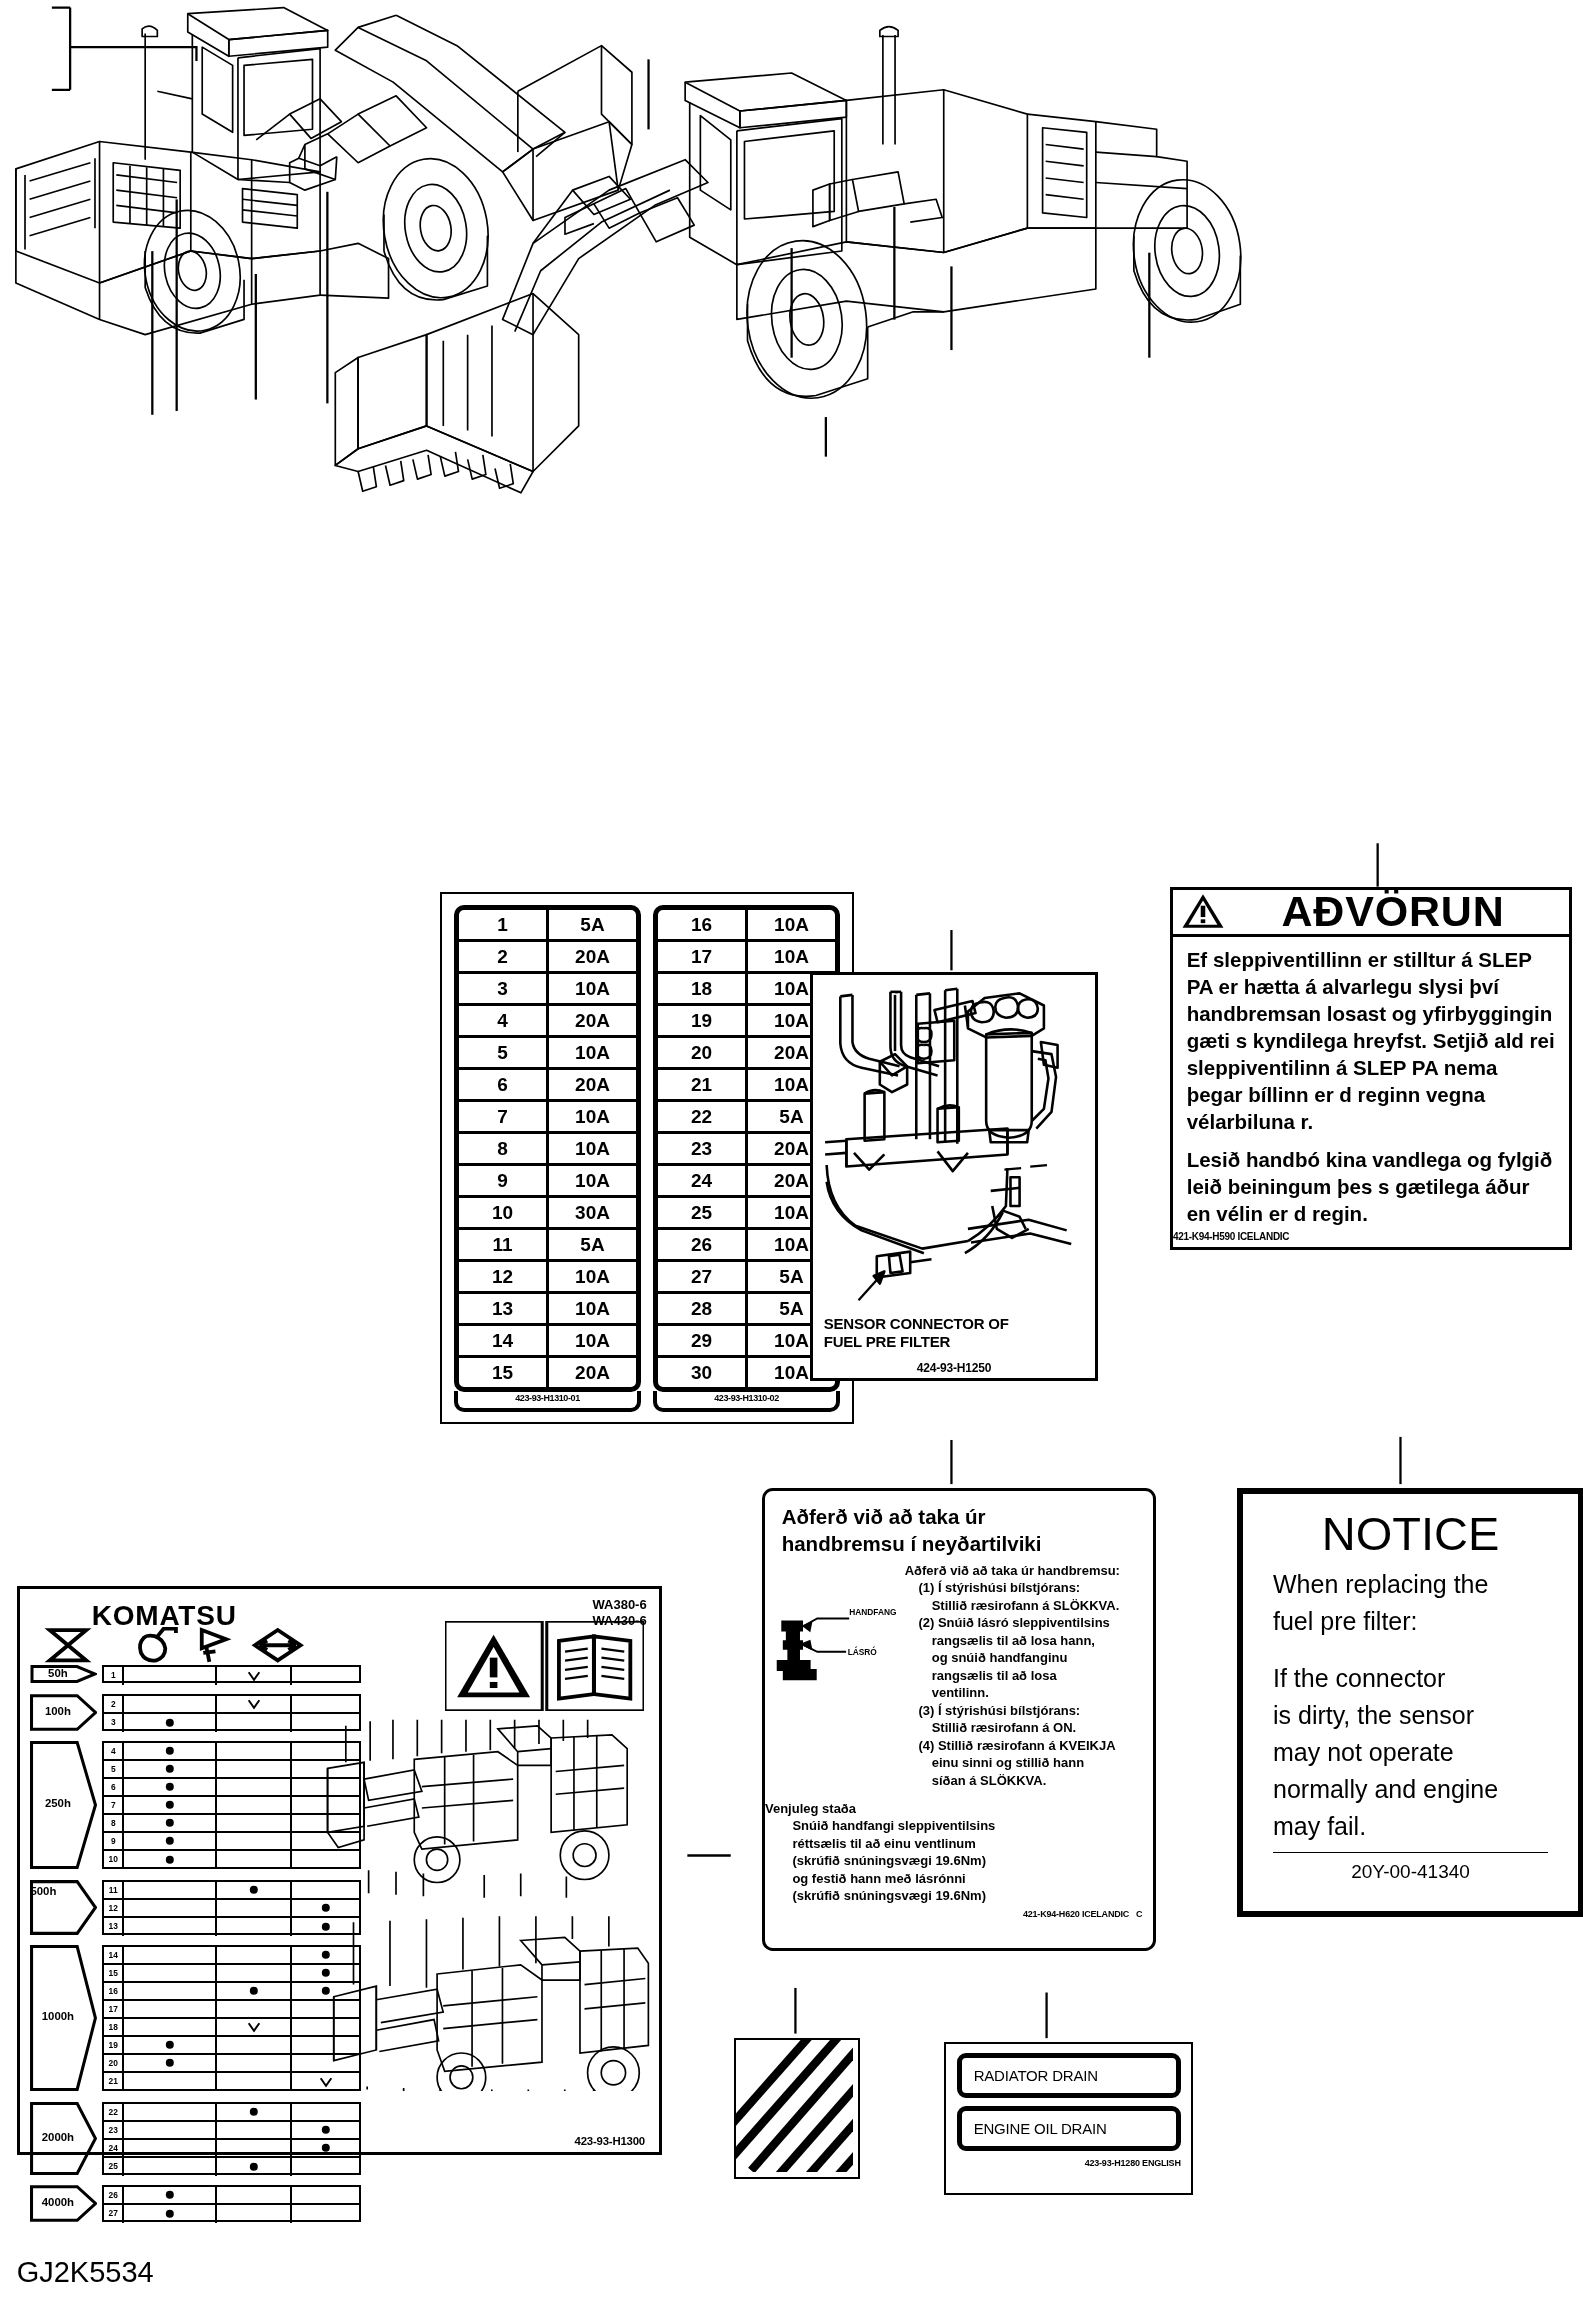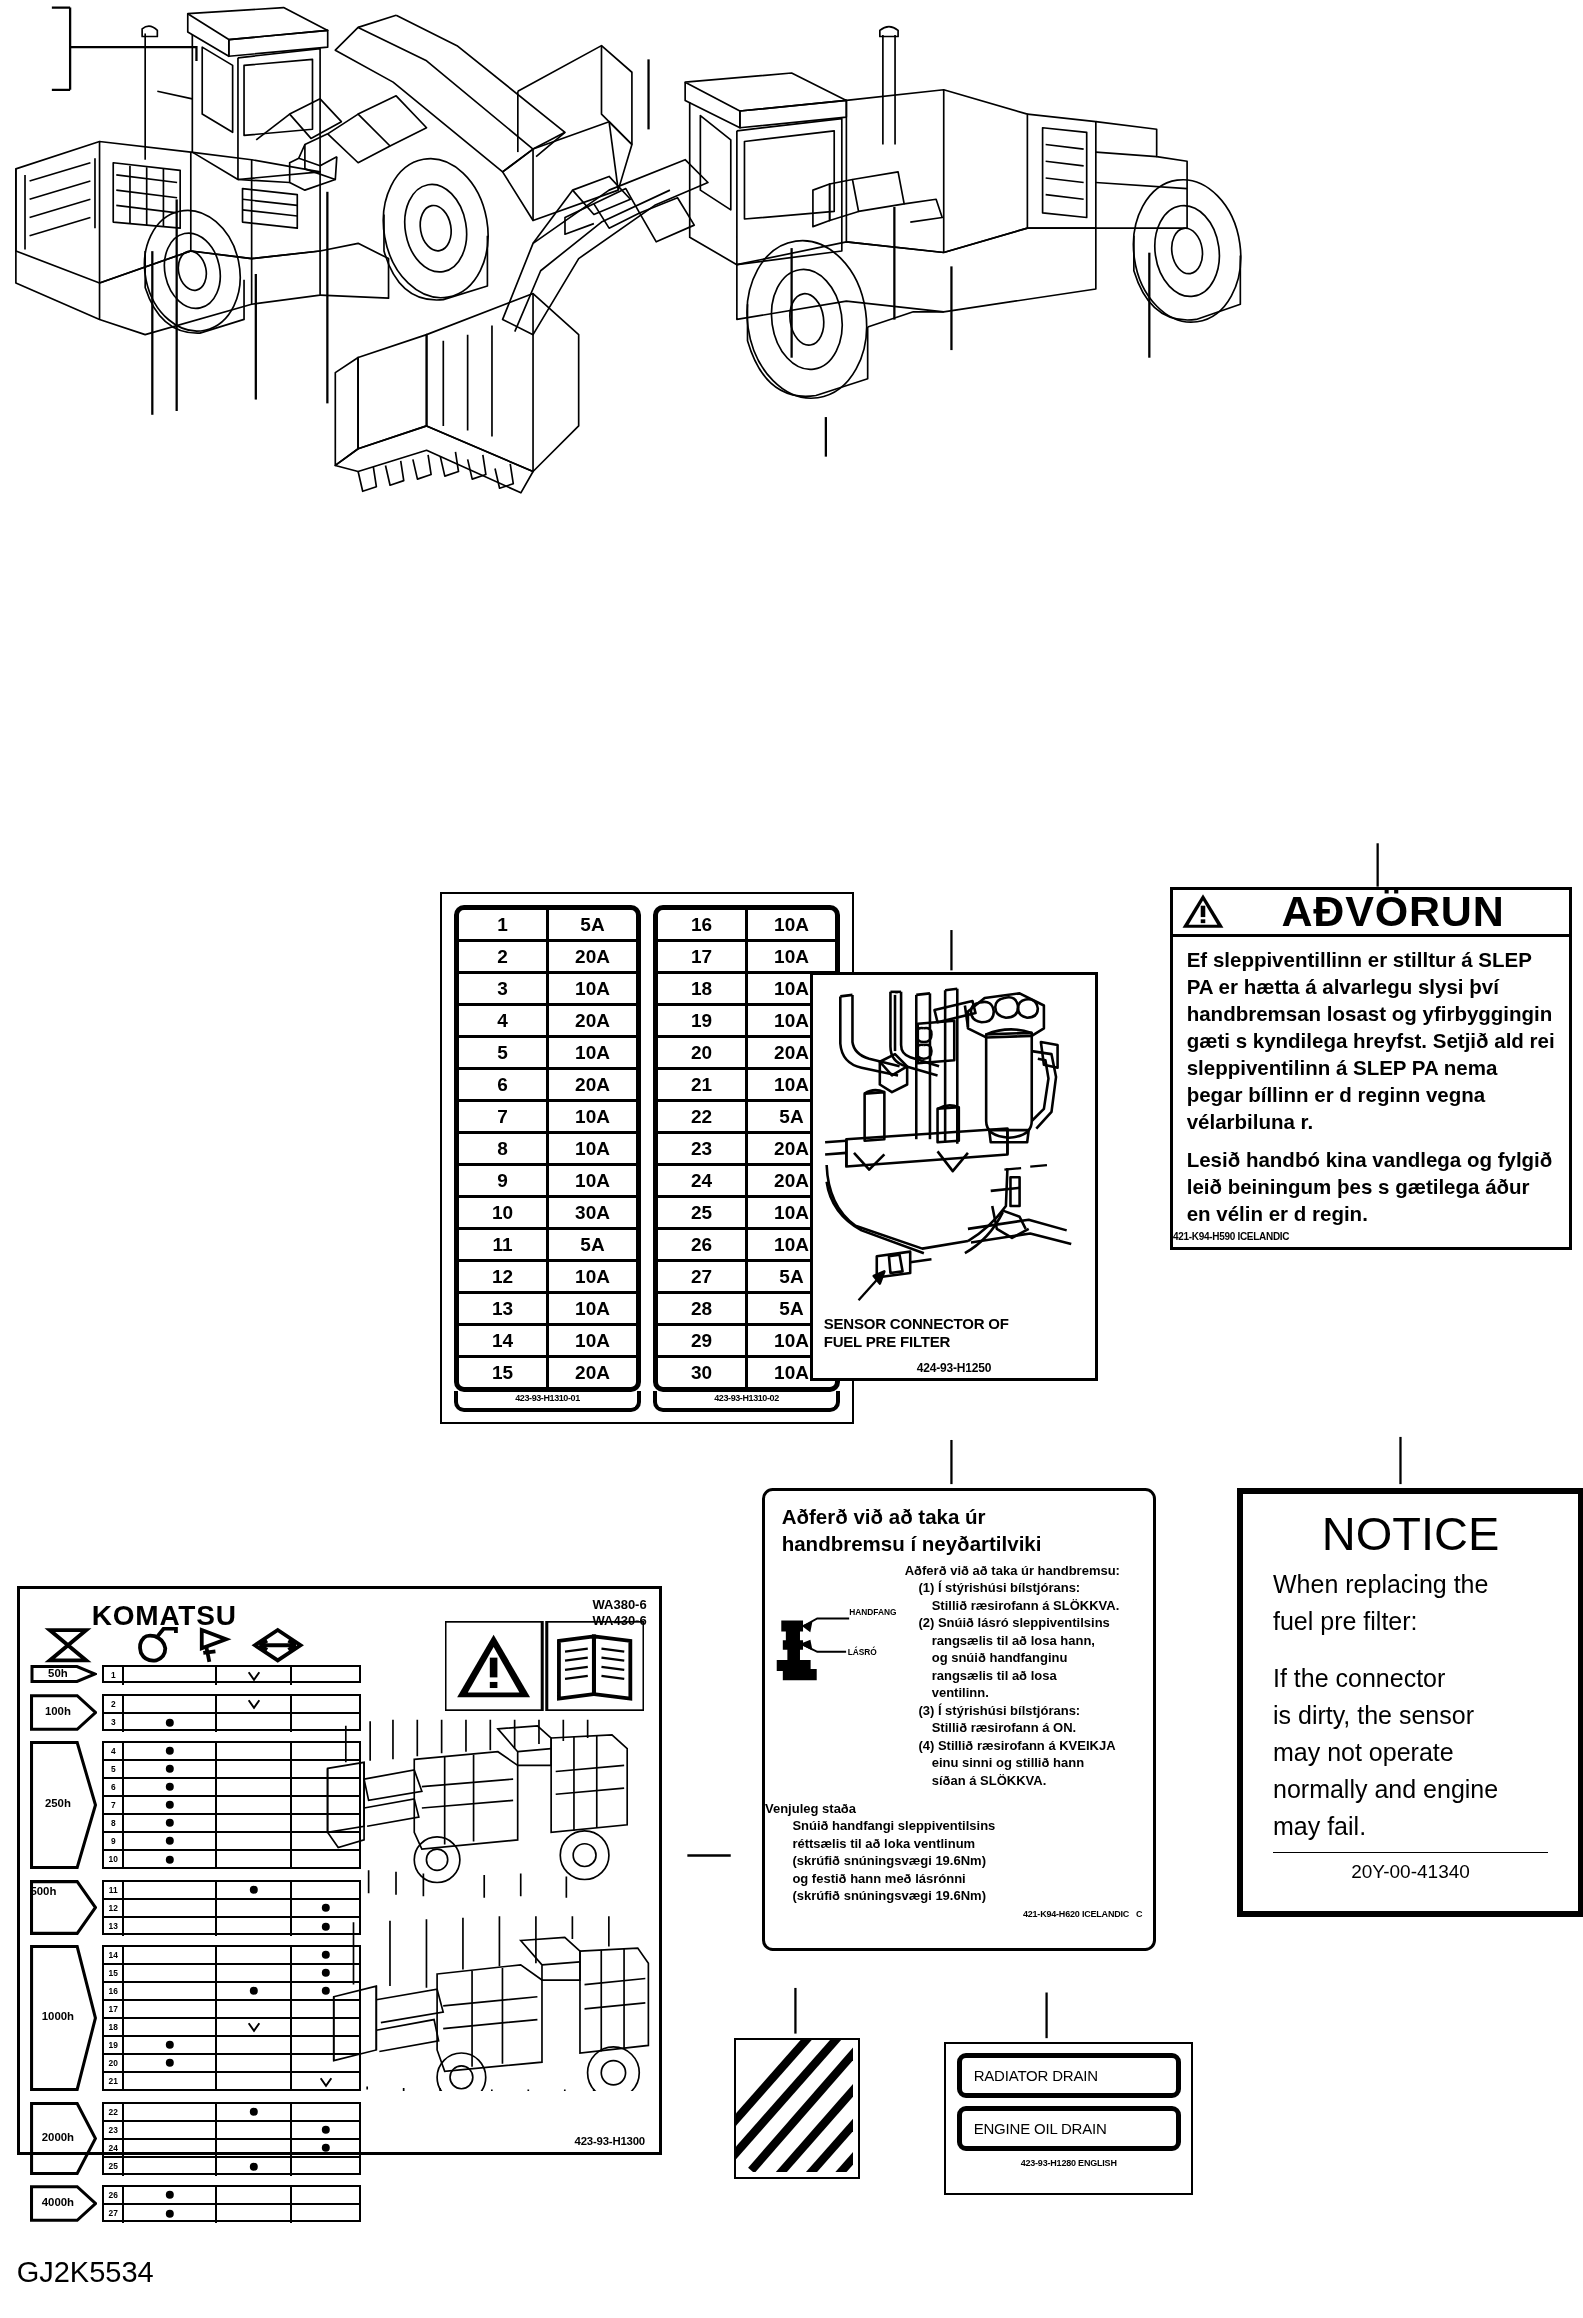--- a/index.html
+++ b/index.html
@@ -69,21 +69,21 @@
   .notice-body ol{margin:0;padding:0;list-style:none;}
   .notice-body li{margin:0;}
   .notice-pn{text-align:center;font-size:19px;padding-top:7.6px;
       border-top:1.5px solid #000;margin:7.6px 30px 0 30px;}
 
   
   .drain{position:absolute;border:2.3px solid #000;background:#fff;padding:9px 10.7px;}
   .drain-btn{border:5.3px solid #000;border-radius:9px;height:35px;
       display:flex;align-items:center;padding-left:12px;margin-bottom:7.6px;
       font-size:15px;letter-spacing:-0.2px;}
-  .drain-pn{text-align:center;font-size:9px;font-weight:bold;letter-spacing:-0.2px;}
+  .drain-pn{text-align:right;font-size:9px;font-weight:bold;letter-spacing:-0.2px;}
 
   
   .hatch{position:absolute;border:2.3px solid #000;background:#fff;overflow:hidden;}
 
   
   .kom{position:absolute;border:3.8px solid #000;background:#fff;}
   .kom-logo{position:absolute;left:72px;top:10.7px;font-size:28px;font-weight:bold;
       letter-spacing:0.8px;}
   .kom-model{position:absolute;right:12px;top:7.6px;font-size:13px;font-weight:bold;
       line-height:16px;text-align:center;}
@@ -551,21 +551,21 @@
           <div class="i2">(4) Stillið ræsirofann á KVEIKJA</div>
           <div class="i3">einu sinni og stillið hann</div>
           <div class="i3">síðan á SLÖKKVA.</div>
         </div>
     </div>
   </div>
   <div class="hb-sec" style="padding-left:10.7px;">
     <div class="h">Venjuleg staða</div>
     <div id="hb-normal" style="margin-left:16.7px;">
         <div>Snúið handfangi sleppiventilsins</div>
-        <div>réttsælis til að loka ventlinum</div>
+        <div>réttsælis til að einu ventlinum</div>
         <div>(skrúfið snúningsvægi 19.6Nm)</div>
         <div>og festið hann með lásrónni</div>
         <div>(skrúfið snúningsvægi 19.6Nm)</div>
       </div>
   </div>
   <div class="hb-pn">
     <span>421-K94-H620 ICELANDIC</span>
     &nbsp;&nbsp;<span>C</span>
   </div>
 </div>

